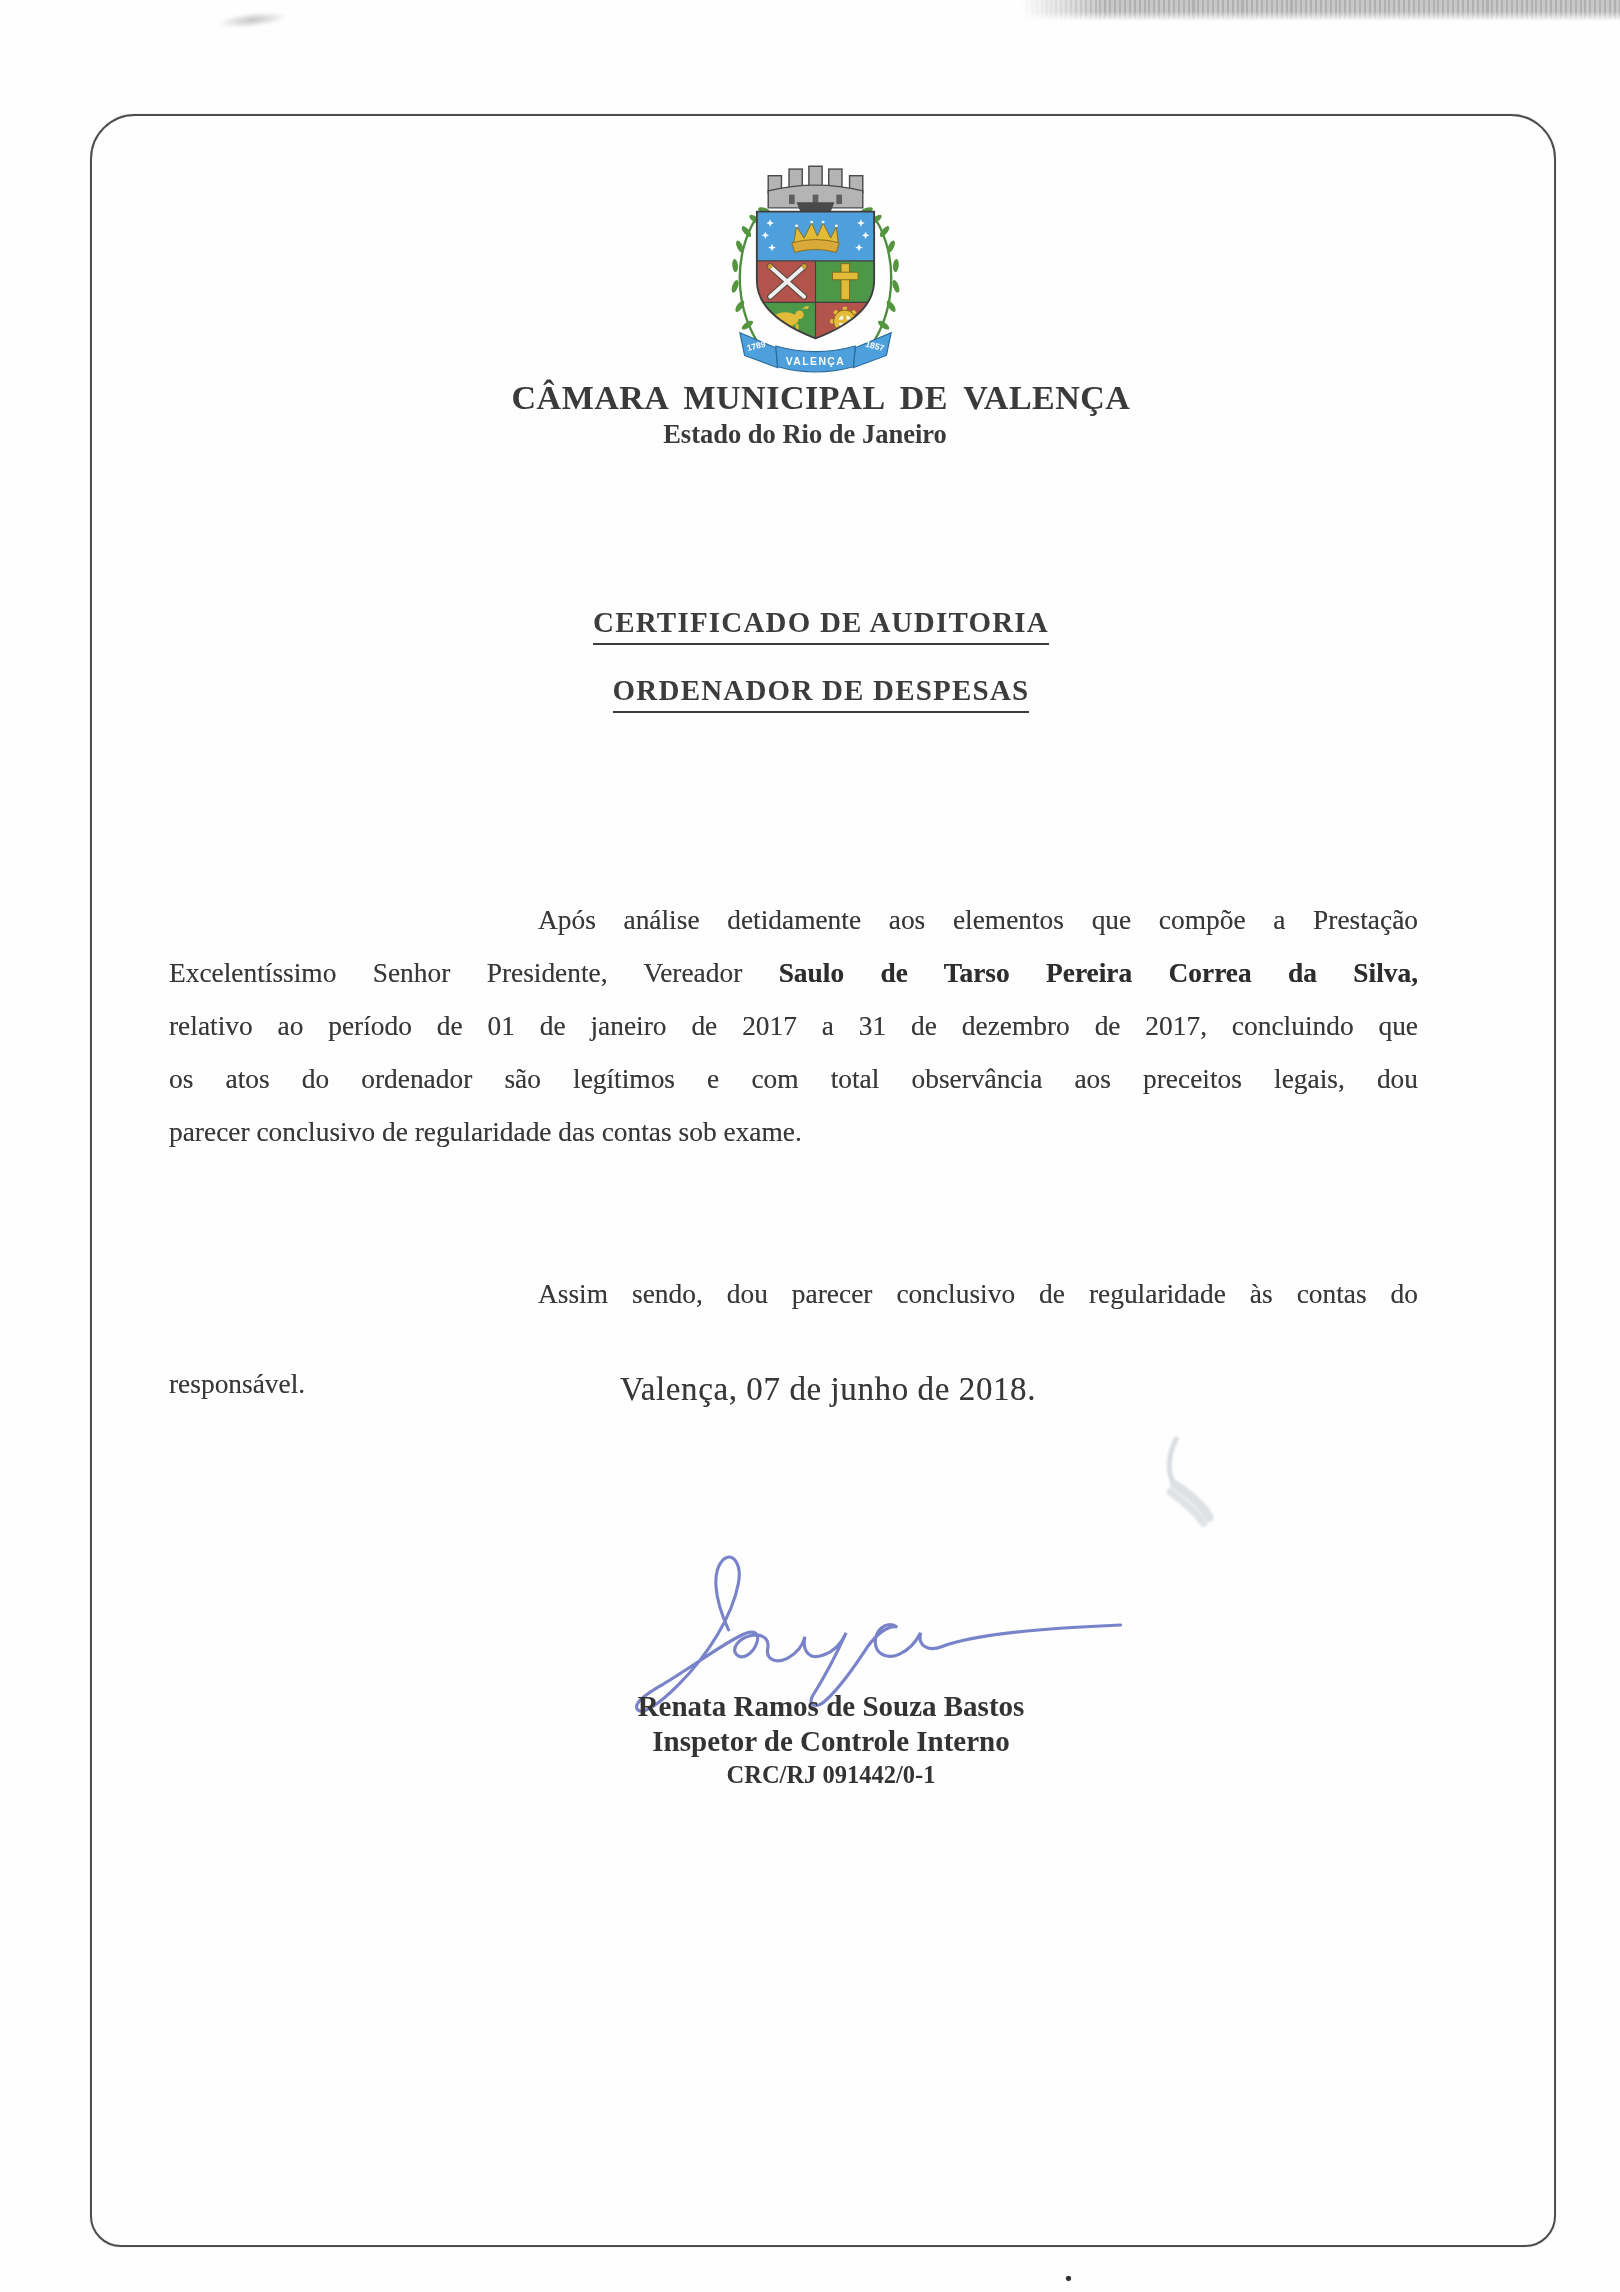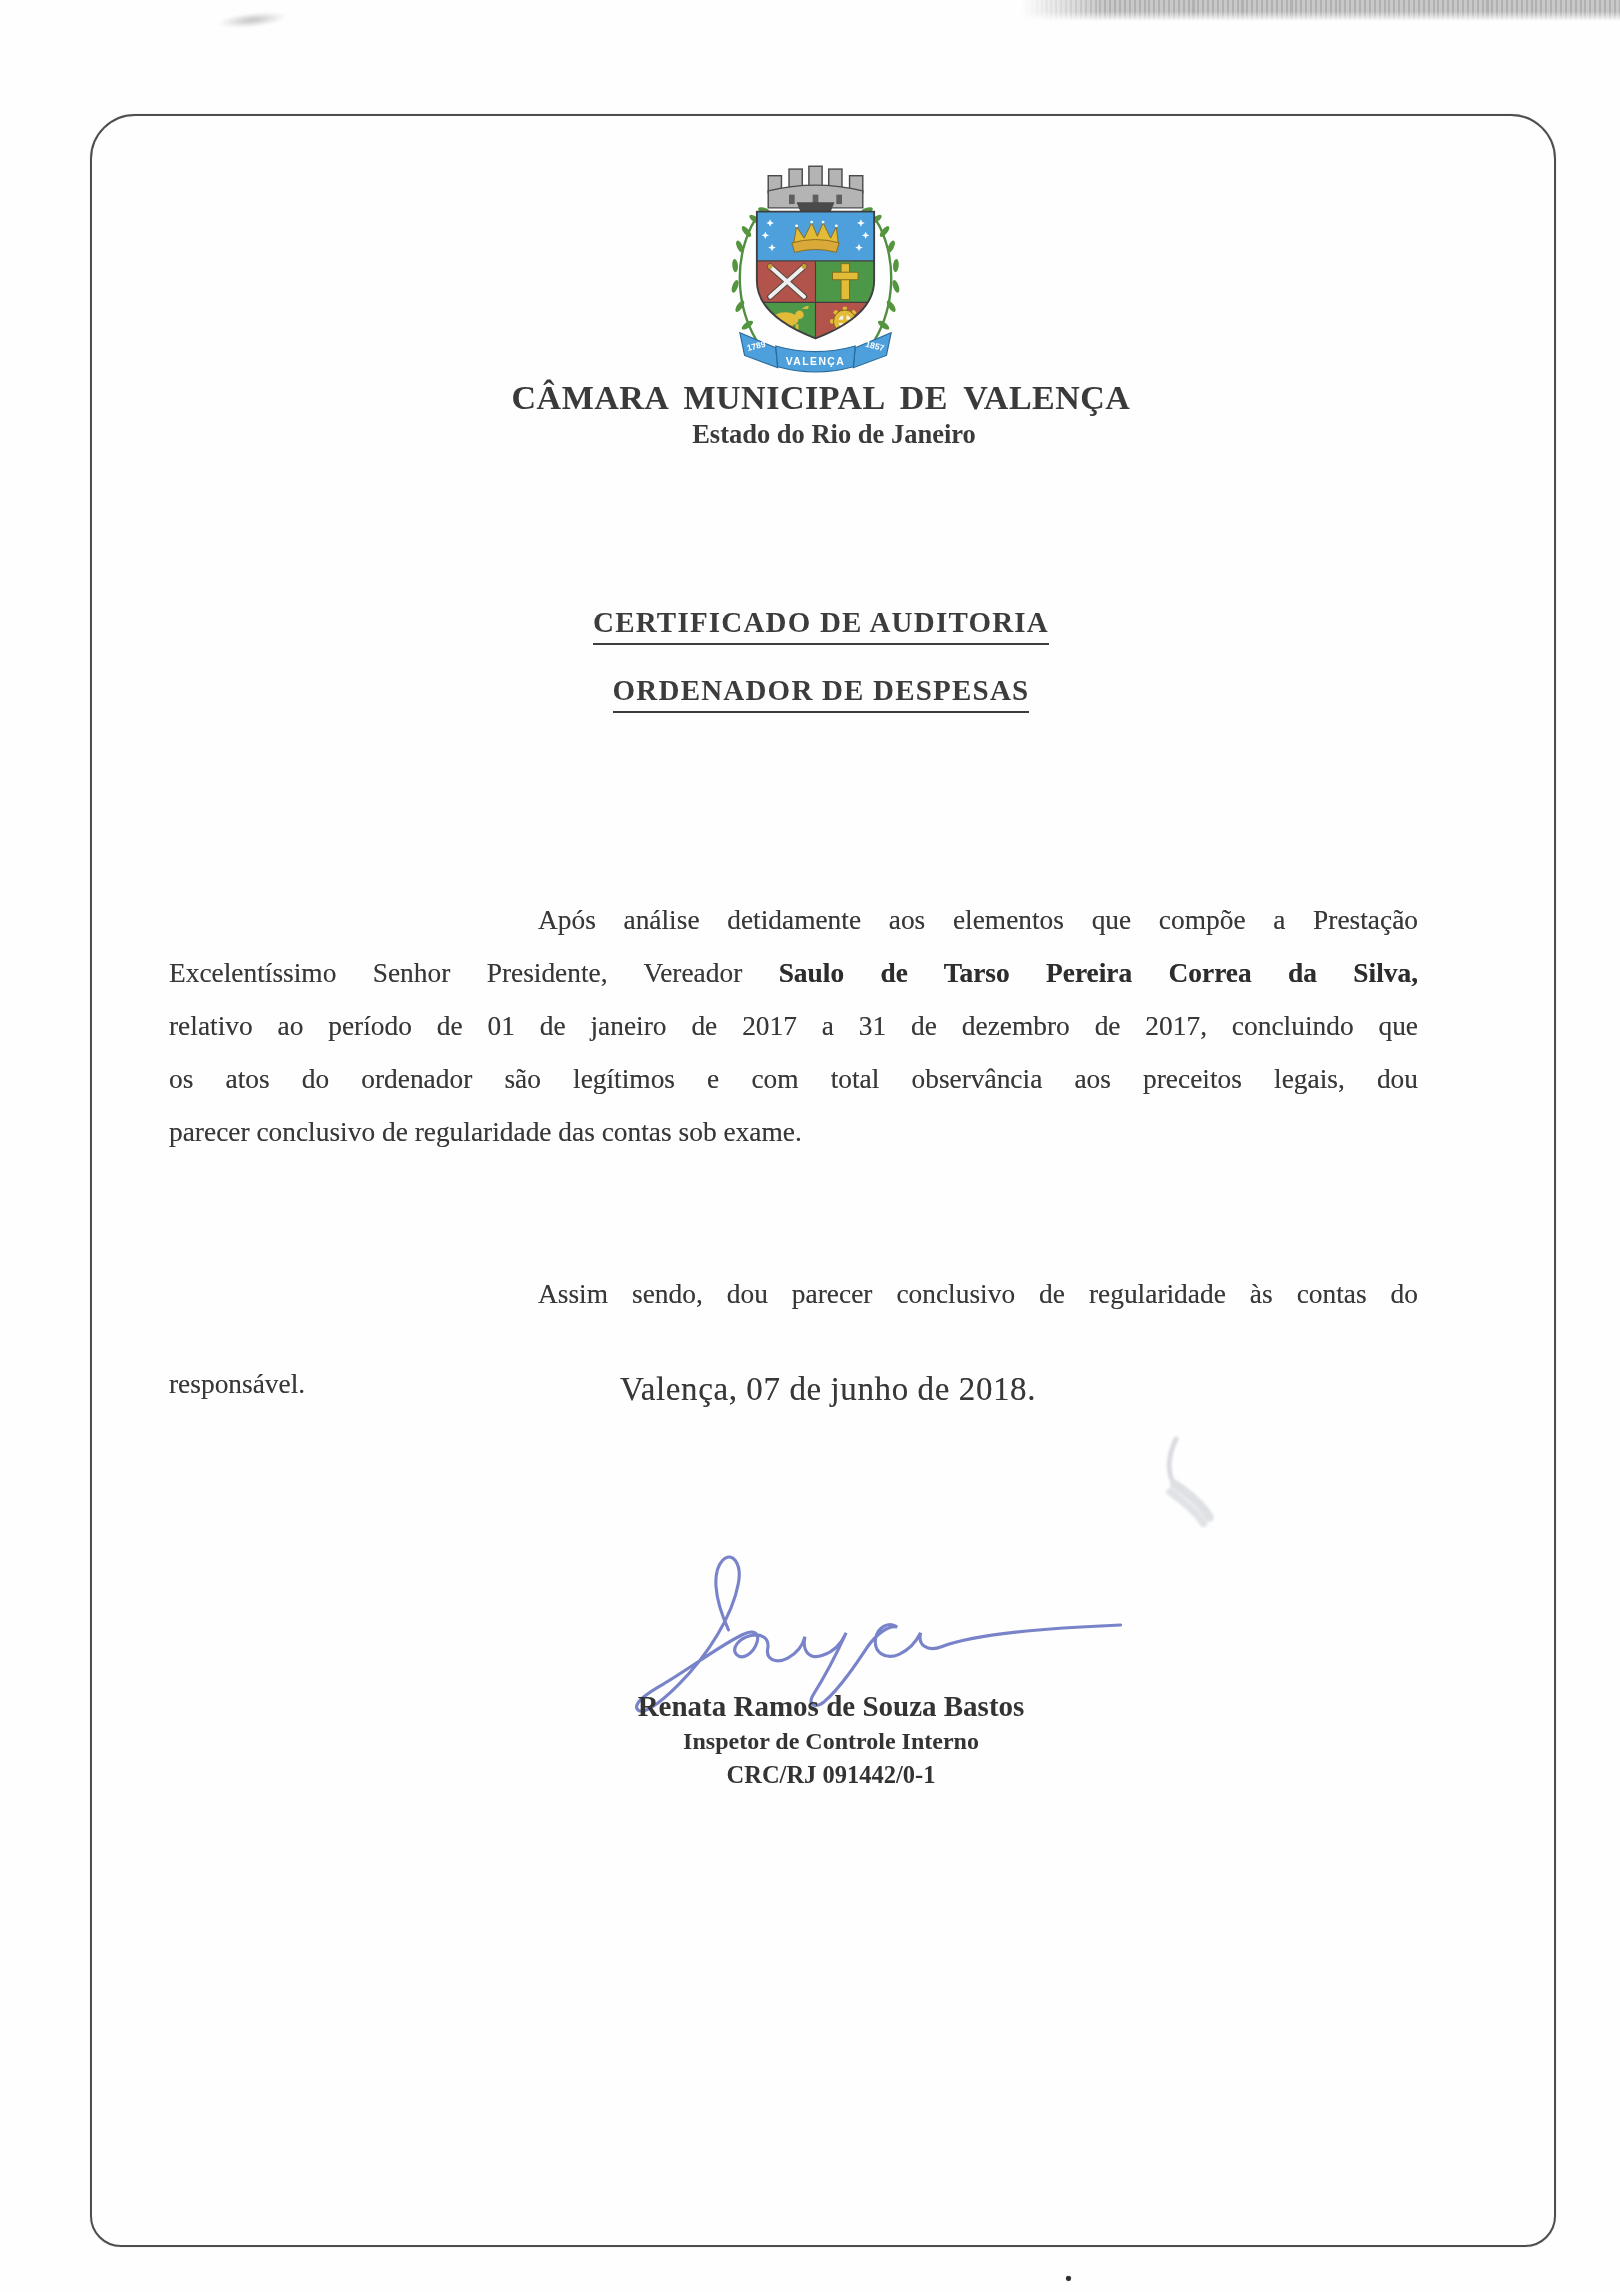--- a/index.html
+++ b/index.html
@@ -16,21 +16,21 @@
     transform:rotate(-6deg);filter:blur(1px);}
   
   .frame{position:absolute;left:90px;top:114px;width:1462px;height:2129px;
     border:2.5px solid #4d4d4d;border-radius:45px 45px 31px 31px;
     box-shadow:0 0 1px rgba(0,0,0,.35);}
   
   .crest{position:absolute;left:698px;top:153px;width:235px;height:227px;}
   
   .org-name{position:absolute;left:90px;top:380px;width:1462px;text-align:center;
     font-weight:bold;font-size:34px;line-height:35px;letter-spacing:0.5px;word-spacing:6.9px;color:#3a3a3a;}
-  .org-sub{position:absolute;left:103px;top:419px;width:1462px;text-align:center;
+  .org-sub{position:absolute;left:74px;top:419px;width:1462px;text-align:center;
     font-weight:bold;font-size:26.5px;color:#3a3a3a;}
   
   .doc-title{position:absolute;left:90px;width:1462px;text-align:center;
     font-weight:bold;font-size:29px;letter-spacing:1.2px;color:#3c3c3c;}
   .doc-title span{border-bottom:2.9px solid #3c3c3c;padding-bottom:4.9px;}
   .t1{top:606px;} .t2{top:674px;}
   
   .para{position:absolute;left:169px;width:1249px;font-size:27.4px;color:#383838;
     text-shadow:0 0 0.5px rgba(60,60,60,.55);}
   .p1{top:886px;}
@@ -39,21 +39,21 @@
   .pline.last{text-align-last:left;}
   .pline b{color:#2d2d2d;}
   .p2{top:1241px;}
   .p2 .pline{height:74px;line-height:74px;}
   .date-line{position:absolute;left:620px;top:1371px;font-size:33px;letter-spacing:0.6px;color:#383838;
     text-shadow:0 0 0.5px rgba(60,60,60,.55);}
   
   .sig-svg{position:absolute;left:603px;top:1517px;width:549px;height:211px;}
   .sig-block{position:absolute;left:90px;top:1688px;width:1462px;text-align:center;color:#333;padding-left:10px;}
   .sig-name{font-weight:bold;font-size:29px;line-height:37px;}
-  .sig-role{font-weight:bold;font-size:24px;line-height:33px;font-family:Liberation Serif, serif;}
+  .sig-role{font-weight:bold;font-size:29px;line-height:33px;font-family:Liberation Serif, serif;}
   .sig-crc{font-weight:bold;font-size:24.5px;line-height:33px;}
   
   .smudge-date{position:absolute;left:1135px;top:1431px;width:98px;height:108px;}
   .dot-bottom{position:absolute;left:1066px;top:2276px;width:4.9px;height:4.9px;border-radius:50%;
     background:#2e2e2e;box-shadow:0 0 1px rgba(46,46,46,.8);}
   svg text{font-family:"Liberation Sans", sans-serif;}
 </style>
 </head>
 <body>
 

